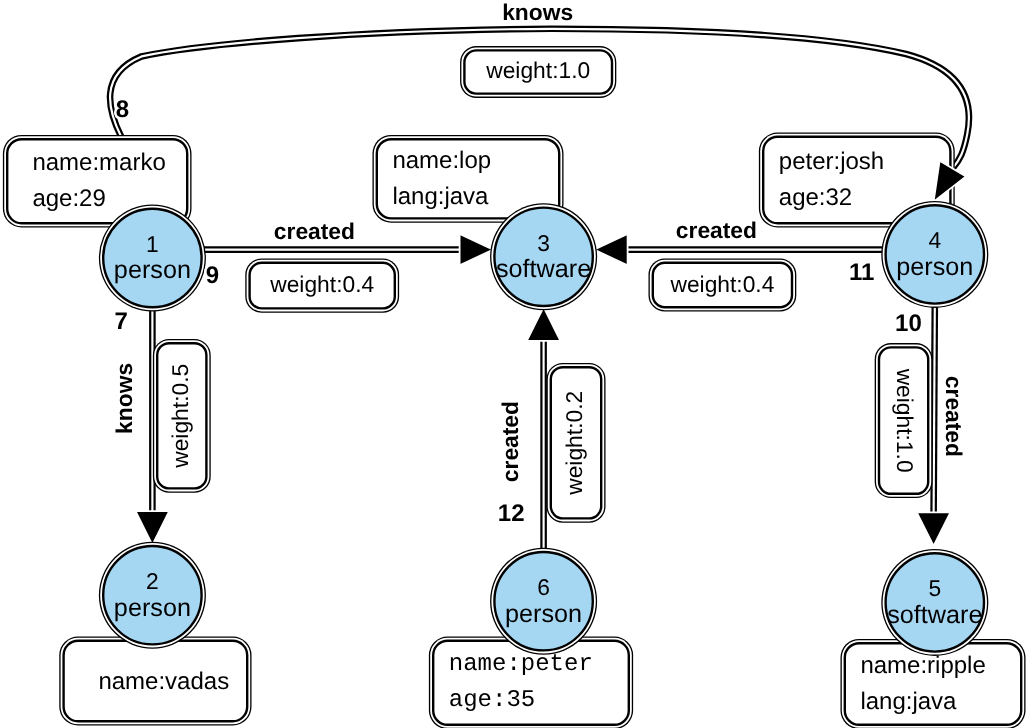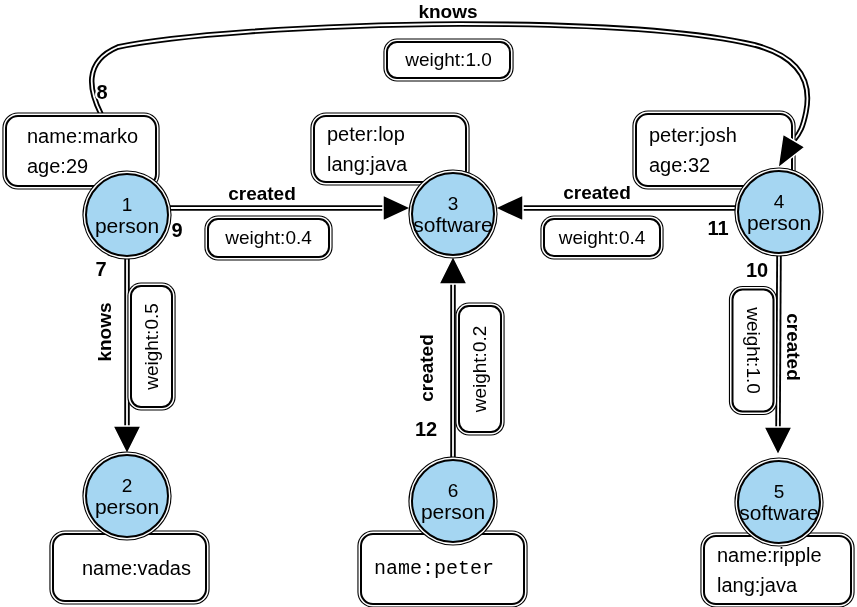--- a/index.html
+++ b/index.html
@@ -74,32 +74,33 @@
       <path class="stroke" d="M 101 114 C 90 92, 82 62, 118 47 C 170 36, 300 25, 460 24 C 610 24, 700 32, 755 45 C 800 57, 812 82, 806 112 C 803 127, 800 133, 794 140"></path>
       <path class="core" d="M 101 114 C 90 92, 82 62, 118 47 C 170 36, 300 25, 460 24 C 610 24, 700 32, 755 45 C 800 57, 812 82, 806 112 C 803 127, 800 133, 794 140"></path>
     </g>
   </svg>
 
   <div class="pbox" style="left:5px;top:115px;width:152px;height:72px;padding-left:20px;">
     <div>name:marko</div>
     <div>age:29</div>
   </div>
   <div class="pbox" style="left:313px;top:115px;width:154px;height:68px;">
-    <div>peter:lop</div>
+    <div>name:lop</div>
     <div>lang:java</div>
   </div>
   <div class="pbox" style="left:635px;top:113px;width:158px;height:74px;">
     <div>peter:josh</div>
     <div>age:32</div>
   </div>
   <div class="pbox" style="left:52px;top:533px;width:155px;height:69px;padding-left:28px;">
     <div>name:vadas</div>
   </div>
   <div class="pbox" style="left:360px;top:533px;width:165px;height:72px;font-family:Liberation Mono, monospace;">
     <div>name:peter</div>
+    <div>age:35</div>
   </div>
   <div class="pbox" style="left:703px;top:535px;width:149px;height:70px;">
     <div>name:ripple</div>
     <div>lang:java</div>
   </div>
 
   <svg id="edge-layer" width="857" height="607">
     <g>
       <path class="casing" d="M 169 208 L 387 208"></path>
         <path class="stroke" d="M 169 208 L 387 208"></path>

